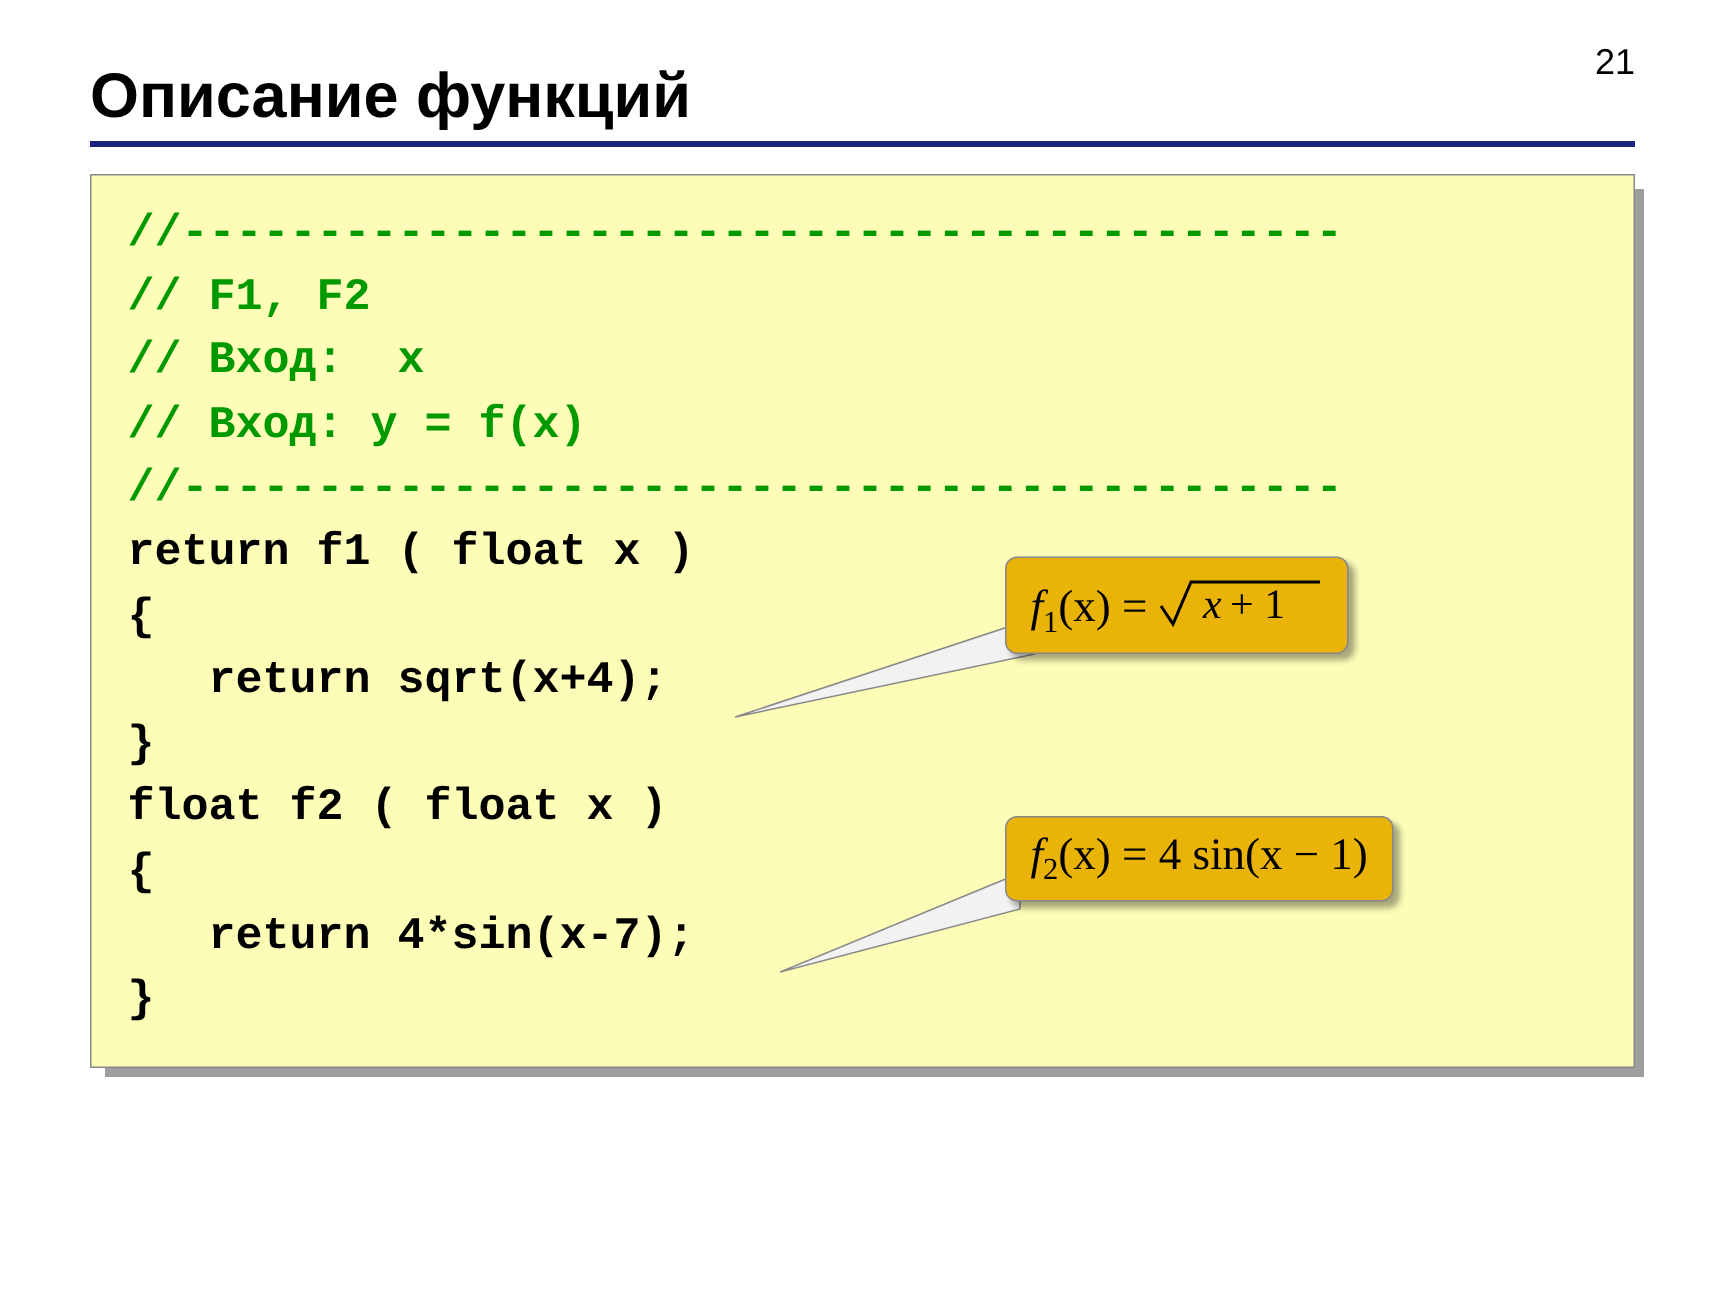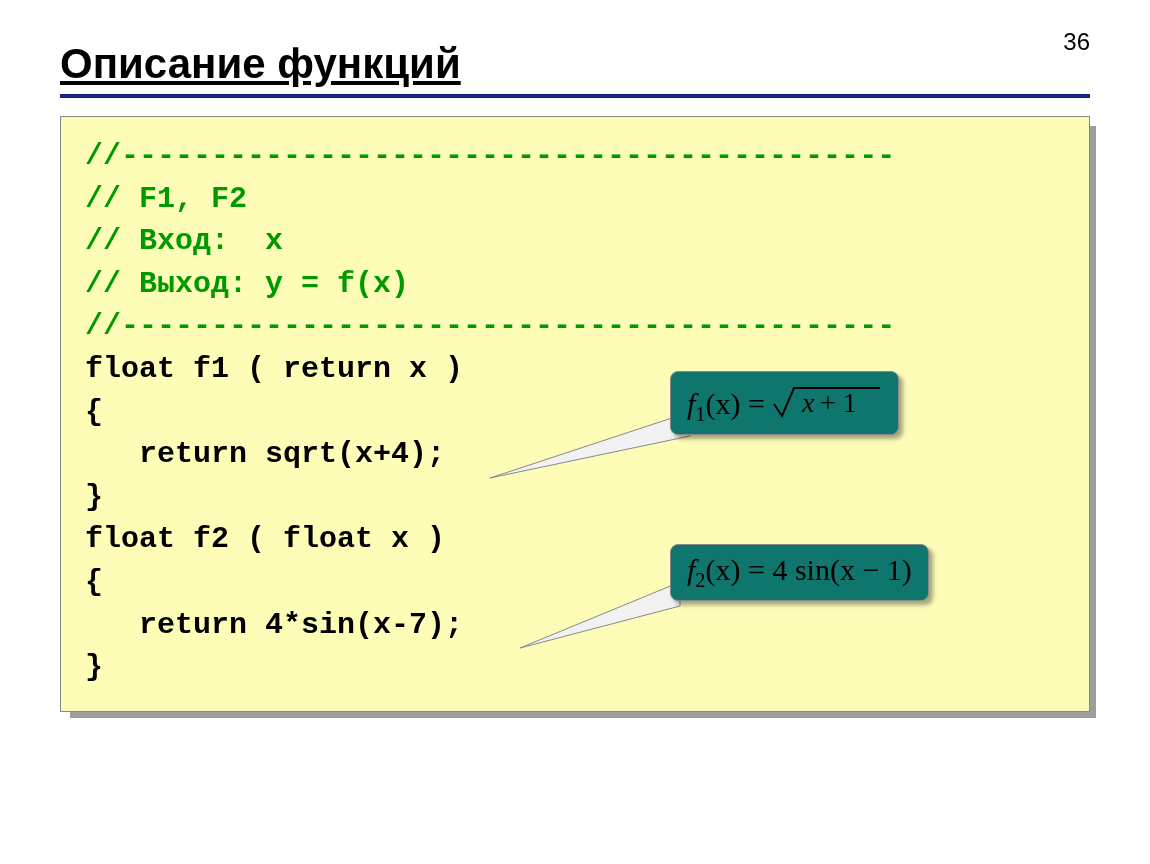--- a/index.html
+++ b/index.html
@@ -23,21 +23,20 @@
     top: 28px;
     right: 60px;
     font-size: 24px;
     color: #000;
   }
   .title {
     font-size: 42px;
     font-weight: bold;
     color: #000;
     margin: 10px 0 6px 0;
-    text-decoration: underline;
   }
   .rule {
     border: none;
     border-top: 4px solid #1a237e;
     margin: 0 0 18px 0;
   }
   .codebox-wrap {
     position: relative;
   }
   .codebox-shadow {
@@ -56,21 +55,21 @@
     font-family: "Courier New", Courier, monospace;
     font-size: 30px;
     font-weight: bold;
     line-height: 1.42;
     color: #000;
     white-space: pre;
   }
   .comment { color: #009900; }
   .callout {
     position: absolute;
-    background: #0f766e;
+    background: #eab308;
     border: 1px solid #888;
     border-radius: 8px;
     padding: 8px 16px;
     font-family: "Times New Roman", Times, serif;
     font-size: 30px;
     font-weight: normal;
     box-shadow: 4px 4px 4px rgba(0,0,0,0.35);
     white-space: nowrap;
   }
   .callout .sub { font-size: 0.68em; vertical-align: sub; }
@@ -80,33 +79,33 @@
     fill: #f2f2f2;
     stroke: #888;
     stroke-width: 1;
   }
 </style>
 </head>
 <body>
 
 <div class="slide">
 
-  <div class="pagenum">36</div>
+  <div class="pagenum">21</div>
 
   <div class="title">Описание функций</div>
   <hr class="rule">
 
   <div class="codebox-wrap">
     <div class="codebox-shadow"></div>
     <div class="codebox"><span class="comment">//-------------------------------------------</span>
 <span class="comment">// F1, F2</span>
 <span class="comment">// Вход:  x</span>
-<span class="comment">// Выход: y = f(x)</span>
+<span class="comment">// Вход: y = f(x)</span>
 <span class="comment">//-------------------------------------------</span>
-<span>float f1 ( return x )</span>
+<span>return f1 ( float x )</span>
 <span>{</span>
 <span>   return sqrt(x+4);</span>
 <span>}</span>
 <span>float f2 ( float x )</span>
 <span>{</span>
 <span>   return 4*sin(x-7);</span>
 <span>}</span></div>
 
     <svg class="pointer" style="left:430px; top:290px;" width="220" height="80" viewBox="0 0 220 80">
       <polygon points="0,72 200,6 200,30"></polygon>

